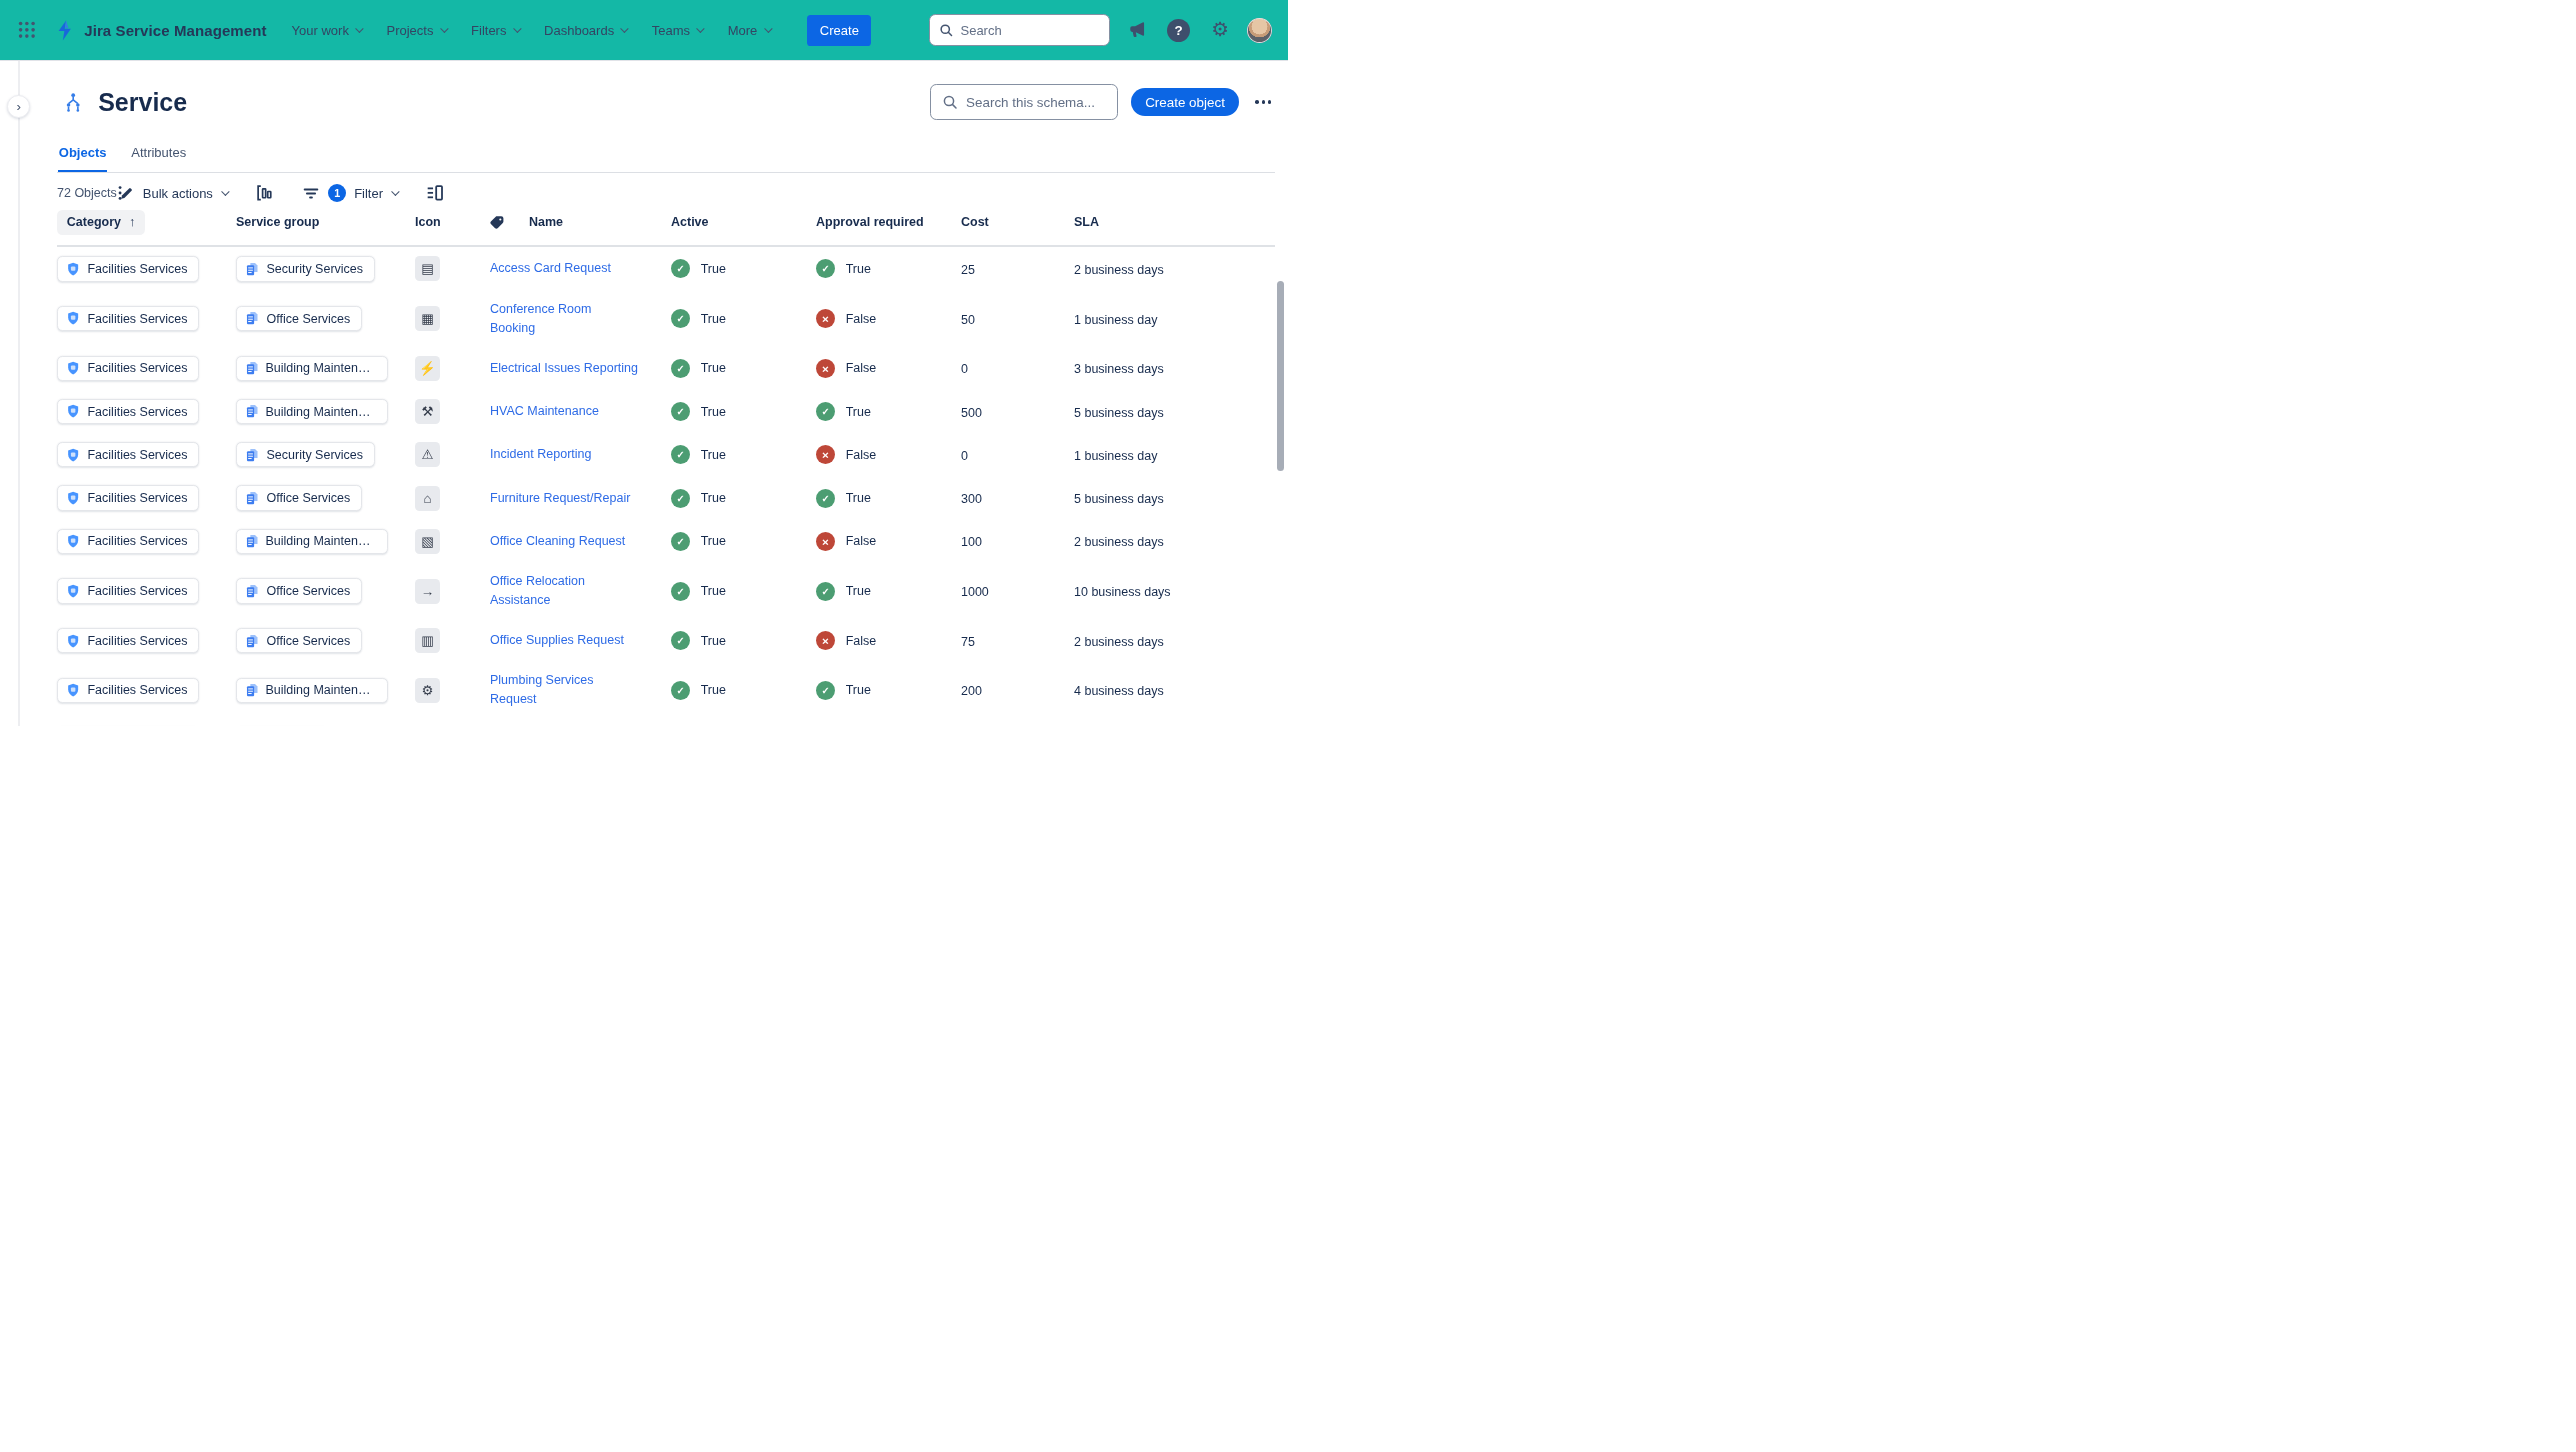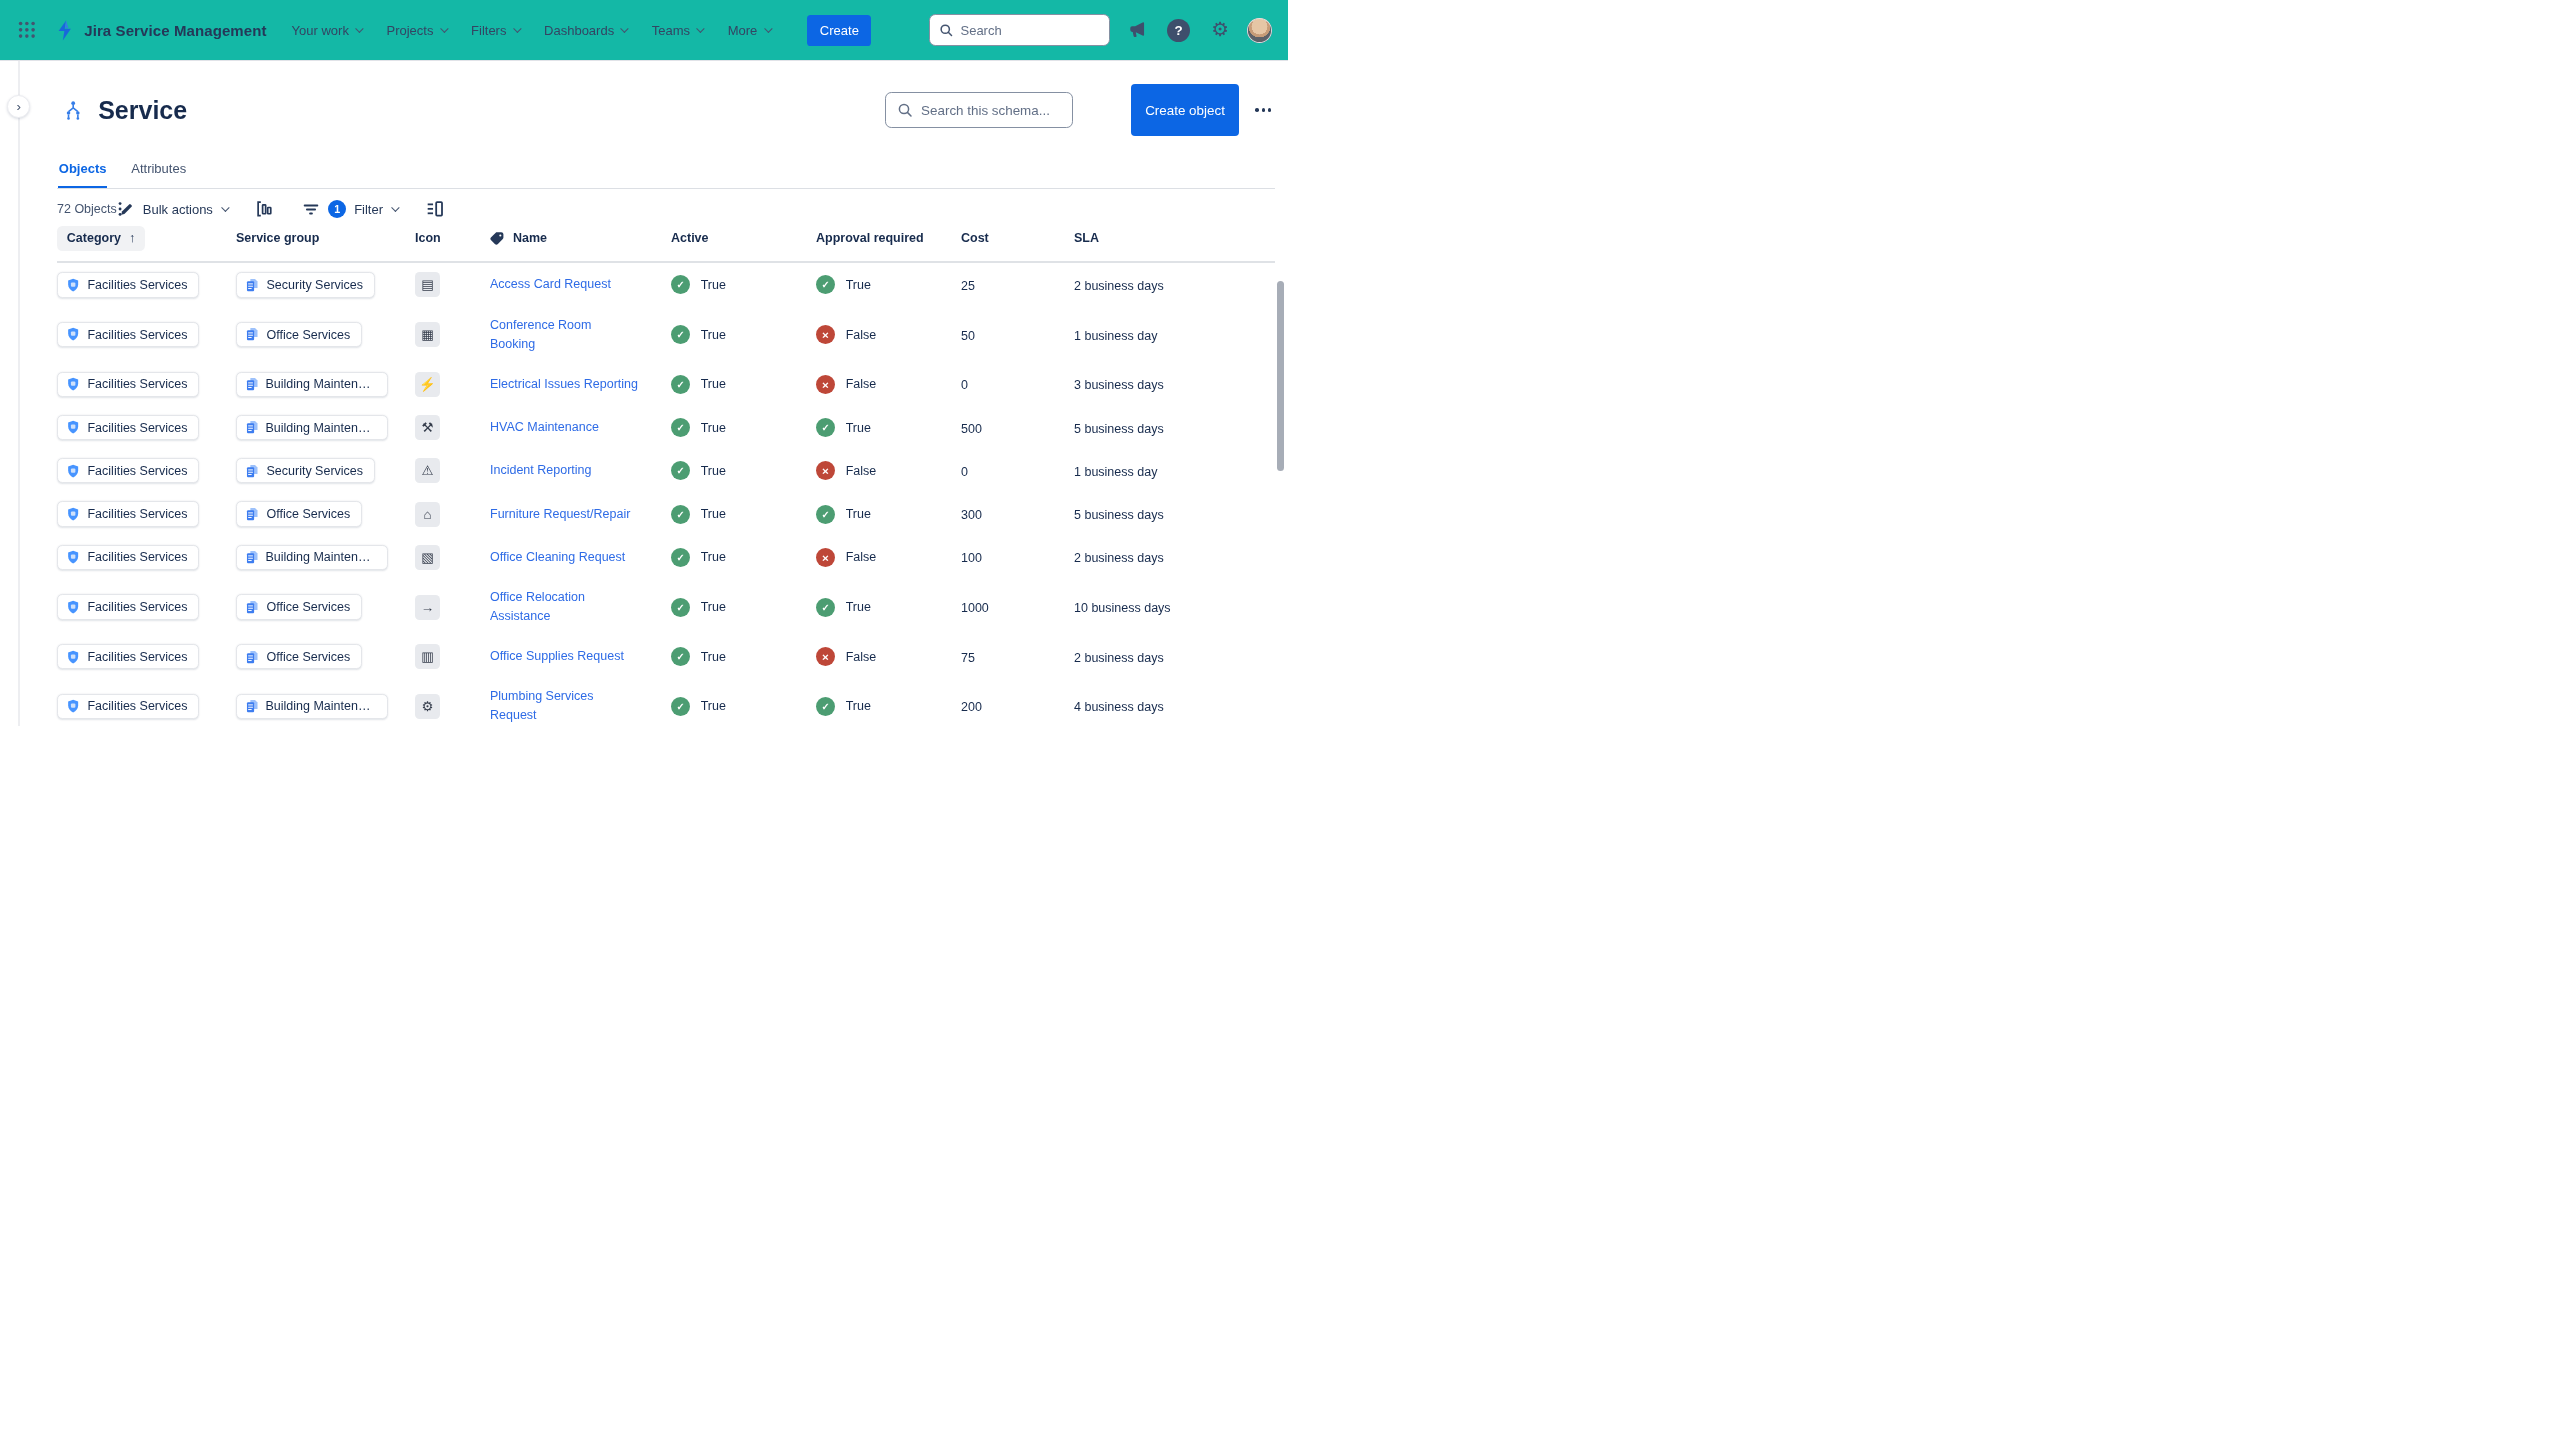--- a/index.html
+++ b/index.html
@@ -47,22 +47,22 @@
   
   .page-header { display:flex; align-items:center; justify-content:space-between; padding-left:5.4px; }
   .title-wrap { display:flex; align-items:center; gap:13.4px; }
   .page-title { font-size:25px; font-weight:600; color:#172B4D; }
   .header-actions { display:flex; align-items:center; gap:12.5px; }
   .schema-search { display:flex; align-items:center; gap:8px; width:188px; height:36px;
     border:0.9px solid #8590A2; border-radius:6.3px; padding:0 10.7px; background:#fff; }
   .schema-search input { border:none; outline:none; width:100%; font-size:13.4px;
     font-family:inherit; color:#172B4D; background:transparent; }
   .schema-search input::placeholder { color:#626F86; }
-  .btn-create-object { background:#0C66E4; color:#fff; border:none; border-radius:4px;
-    font-size:13.4px; font-weight:500; height:52px; padding:0 14.3px; cursor:pointer; font-family:inherit;margin-left:45px; }
+  .btn-create-object { background:#0C66E4; color:#fff; border:none; border-radius:14px;
+    font-size:13.4px; font-weight:500; height:28px; padding:0 14.3px; cursor:pointer; font-family:inherit; }
   .more-btn { display:flex; gap:2.7px; align-items:center; background:none; border:none;
     cursor:pointer; padding:7.2px 3.6px; }
   .more-btn i { width:3.6px; height:3.6px; border-radius:50%; background:#253858; display:block; }
 
   
   .tabs { display:flex; gap:23px; margin-top:25px; border-bottom:0.9px solid #DCDFE4; padding-left:0.9px; }
   .tab { background:none; border:none; cursor:pointer; font-family:inherit;
     font-size:13px; font-weight:500; color:#44546F; padding:0 0.9px 9.8px;
     border-bottom:2.7px solid transparent; }
   .tab.active { color:#0C66E4; font-weight:600; border-bottom-color:#0C66E4; }
@@ -78,21 +78,21 @@
 
   
   .obj-table { margin-top:2px; }
   .tr { display:grid; grid-template-columns:179px 179px 75px 181px 145px 145px 113px 1fr;
     align-items:center; }
   .tr-head { padding-bottom:10.7px; border-bottom:2.7px solid #DFE2E6; align-items:center; }
   .th { font-size:12.5px; font-weight:700; color:#172B4D; }
   .th-pill { display:inline-flex; align-items:center; gap:8px; background:#F1F2F4;
     border-radius:5.4px; padding:5.4px 9.8px; cursor:pointer; }
   .sort-arrow { font-size:12.5px; font-weight:400; color:#253858; }
-  .th-name { display:flex; align-items:center; gap:8px; }
+  .th-name { display:flex; align-items:center; gap:24px; }
   .row { min-height:39px; padding:9px 0; }
   .chip { display:inline-flex; align-items:center; gap:7.2px; max-width:152px; background:#fff;
     border:0.9px solid #E4E6EA; border-radius:5.4px; padding:4.5px 10.7px 4.5px 8px; cursor:pointer;
     box-shadow:0 0.9px 1.8px rgba(9,30,66,.12); }
   .chip span { font-size:12.5px; color:#172B4D; white-space:nowrap; overflow:hidden;
     text-overflow:ellipsis; }
   .obj-icon { width:25px; height:25px; border-radius:4.5px; background:#E8EAEE;
     display:flex; align-items:center; justify-content:center; font-size:13.4px; color:#333B4A; }
   .link { font-size:12.5px; color:#2E6BE6; cursor:pointer; display:inline-block;
     max-width:150px; line-height:19px; }

